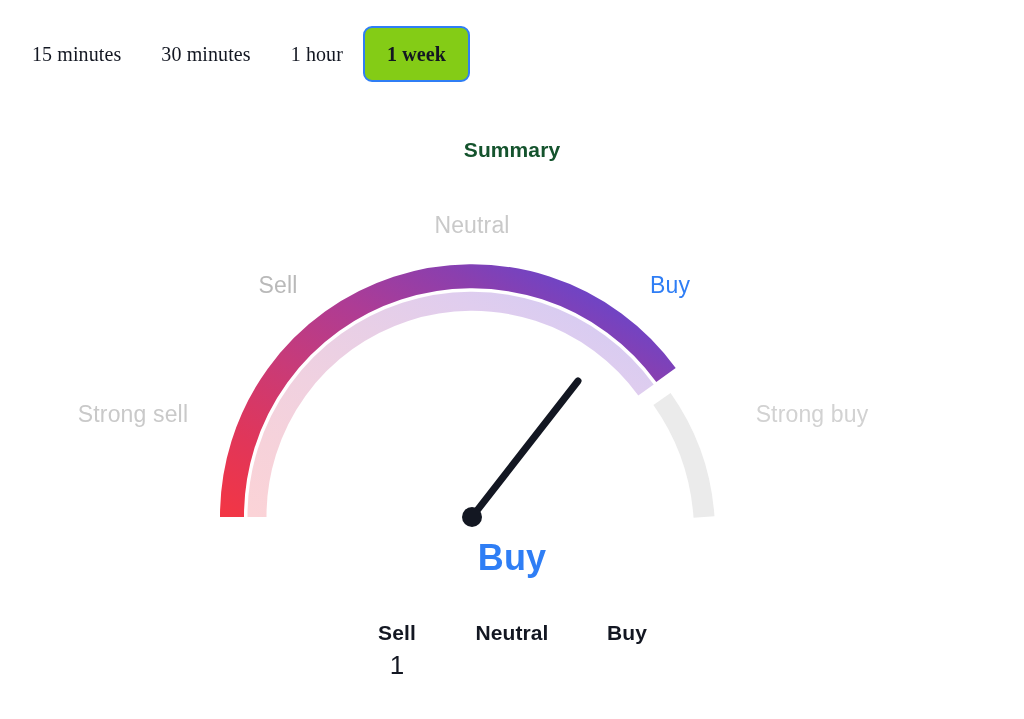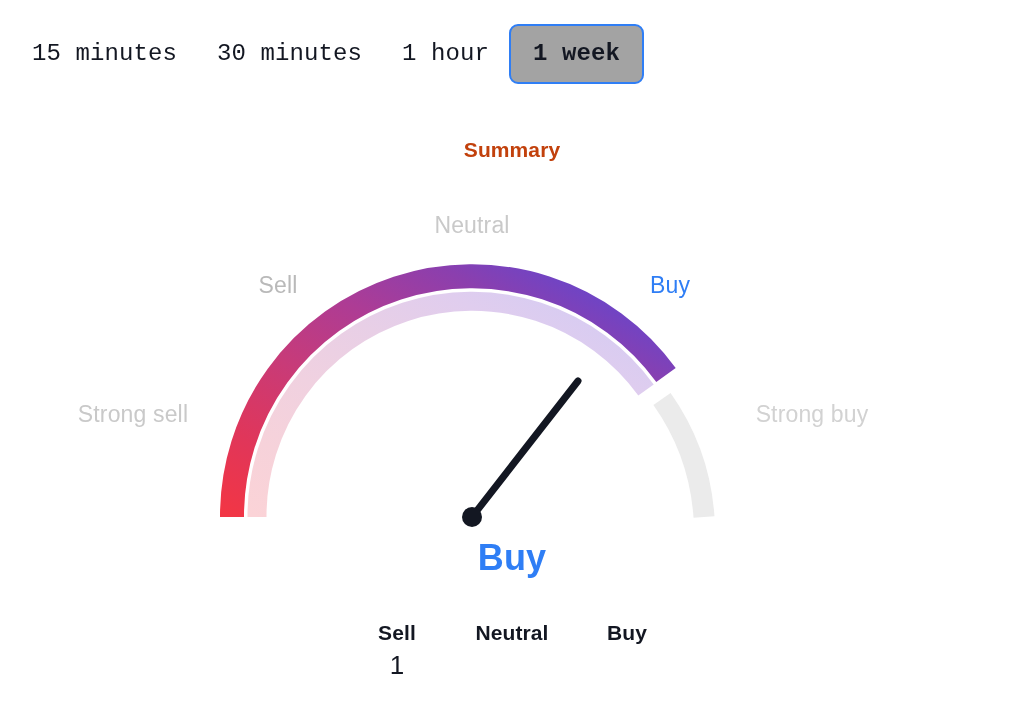--- a/index.html
+++ b/index.html
@@ -24,51 +24,51 @@
     top: 0;
     left: 0;
     width: 1024px;
     height: 108px;
     display: flex;
     align-items: center;
     justify-content: flex-start;
     padding-left: 12px;
   }
   .tf-tab {
-    font-family: Liberation Mono, monospace;
-    font-size: 24px;
+    font-family: Liberation Serif, serif;
+    font-size: 20px;
     line-height: 1;
     color: #131722;
     background: transparent;
     border: 2px solid transparent;
     border-radius: 9px;
     padding: 16px 18px;
     margin: 0;
     cursor: pointer;
     white-space: nowrap;
     font-weight: 400;
     letter-spacing: 0.1px;
   }
   .tf-tab.is-active {
-    background: #a3a3a3;
+    background: #84cc16;
     border-color: #2f7ef5;
     font-weight: 700;
     padding: 16px 22px;
   }
 
   
   #summary-title {
     position: absolute;
     top: 138px;
     left: 0;
     width: 1024px;
     text-align: center;
     font-size: 21px;
     font-weight: 700;
-    color: #c2410c;
+    color: #14532d;
     letter-spacing: 0.1px;
   }
 
   
   #gauge-wrap {
     position: absolute;
     top: 185px;
     left: 0;
     width: 1024px;
     height: 360px;

